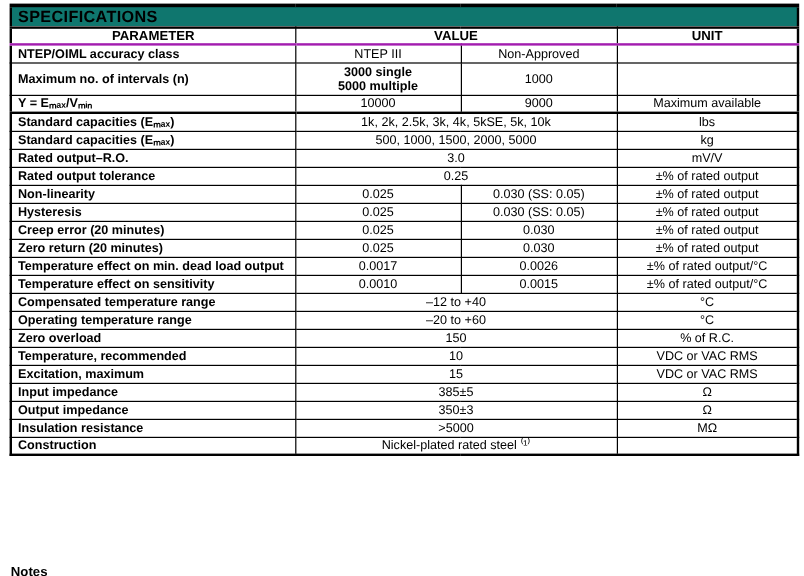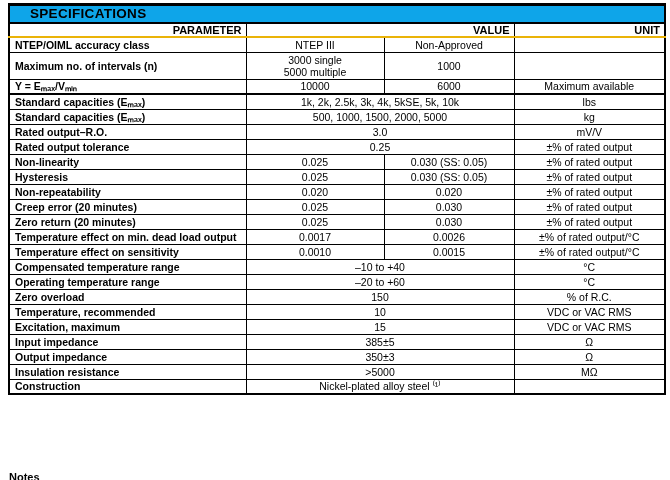--- a/index.html
+++ b/index.html
@@ -22,46 +22,46 @@
   td, th {
     border: 1px solid #000;
     padding: 0 4px;
     font-size: 10.5px;
     line-height: 1.15;
     height: 15px;
     vertical-align: middle;
     overflow: hidden;
   }
   tr.title-row td {
-    background: #0ea5e9;
+    background: #0f766e;
     border-bottom: 2px solid #000;
     font-weight: bold;
     font-size: 13.5px;
     letter-spacing: 0.3px;
     height: 18px;
-    padding-left: 20px;
+    padding-left: 5px;
   }
   tr.head-row th {
-    border-bottom: 2px solid #eab308;
+    border-bottom: 2px solid #a21caf;
     font-weight: bold;
     font-size: 11px;
-    text-align: right;
+    text-align: center;
     height: 13px;
   }
   td.param {
     font-weight: bold;
     text-align: left;
     white-space: nowrap;
     padding-left: 5px;
     padding-right: 2px;
     margin-left: 44px;
   }
   td.val, td.unit { text-align: center; }
   tr.tall td { height: 27px; }
-  td.multiline { white-space: pre-line; }
+  td.multiline { white-space: pre-line; font-weight: bold; }
   tr.group-top td { border-top: 2px solid #000; }
   .footnote {
     position: absolute;
     left: 9px;
     top: 471px;
     font-size: 11px;
     font-weight: bold;
   }
 </style>
 </head>
@@ -94,21 +94,21 @@
     <tr class="tall">
       <td class="param">Maximum no. of intervals (n)</td>
       <td class="val multiline">3000 single
 5000 multiple</td>
       <td class="val">1000</td>
       <td class="unit"></td>
     </tr>
     <tr>
       <td class="param">Y = Eₘₐₓ/Vₘᵢₙ</td>
       <td class="val">10000</td>
-      <td class="val">6000</td>
+      <td class="val">9000</td>
       <td class="unit">Maximum available</td>
     </tr>
     <tr class="group-top">
       <td class="param">Standard capacities (Eₘₐₓ)</td>
       <td class="val" colspan="2">1k, 2k, 2.5k, 3k, 4k, 5kSE, 5k, 10k</td>
       <td class="unit">lbs</td>
     </tr>
     <tr>
       <td class="param">Standard capacities (Eₘₐₓ)</td>
       <td class="val" colspan="2">500, 1000, 1500, 2000, 5000</td>
@@ -130,26 +130,20 @@
       <td class="val">0.030 (SS: 0.05)</td>
       <td class="unit">±% of rated output</td>
     </tr>
     <tr>
       <td class="param">Hysteresis</td>
       <td class="val">0.025</td>
       <td class="val">0.030 (SS: 0.05)</td>
       <td class="unit">±% of rated output</td>
     </tr>
     <tr>
-      <td class="param">Non-repeatability</td>
-      <td class="val">0.020</td>
-      <td class="val">0.020</td>
-      <td class="unit">±% of rated output</td>
-    </tr>
-    <tr>
       <td class="param">Creep error (20 minutes)</td>
       <td class="val">0.025</td>
       <td class="val">0.030</td>
       <td class="unit">±% of rated output</td>
     </tr>
     <tr>
       <td class="param">Zero return (20 minutes)</td>
       <td class="val">0.025</td>
       <td class="val">0.030</td>
       <td class="unit">±% of rated output</td>
@@ -161,21 +155,21 @@
       <td class="unit">±% of rated output/°C</td>
     </tr>
     <tr>
       <td class="param">Temperature effect on sensitivity</td>
       <td class="val">0.0010</td>
       <td class="val">0.0015</td>
       <td class="unit">±% of rated output/°C</td>
     </tr>
     <tr>
       <td class="param">Compensated temperature range</td>
-      <td class="val" colspan="2">–10 to +40</td>
+      <td class="val" colspan="2">–12 to +40</td>
       <td class="unit">°C</td>
     </tr>
     <tr>
       <td class="param">Operating temperature range</td>
       <td class="val" colspan="2">–20 to +60</td>
       <td class="unit">°C</td>
     </tr>
     <tr>
       <td class="param">Zero overload</td>
       <td class="val" colspan="2">150</td>
@@ -201,20 +195,20 @@
       <td class="val" colspan="2">350±3</td>
       <td class="unit">Ω</td>
     </tr>
     <tr>
       <td class="param">Insulation resistance</td>
       <td class="val" colspan="2">&gt;5000</td>
       <td class="unit">MΩ</td>
     </tr>
     <tr>
       <td class="param">Construction</td>
-      <td class="val" colspan="2">Nickel-plated alloy steel ⁽¹⁾</td>
+      <td class="val" colspan="2">Nickel-plated rated steel ⁽¹⁾</td>
       <td class="unit"></td>
     </tr>
   </tbody>
     </table>
 </div>
 
 <div class="footnote">Notes</div>
 
 </body></html>

